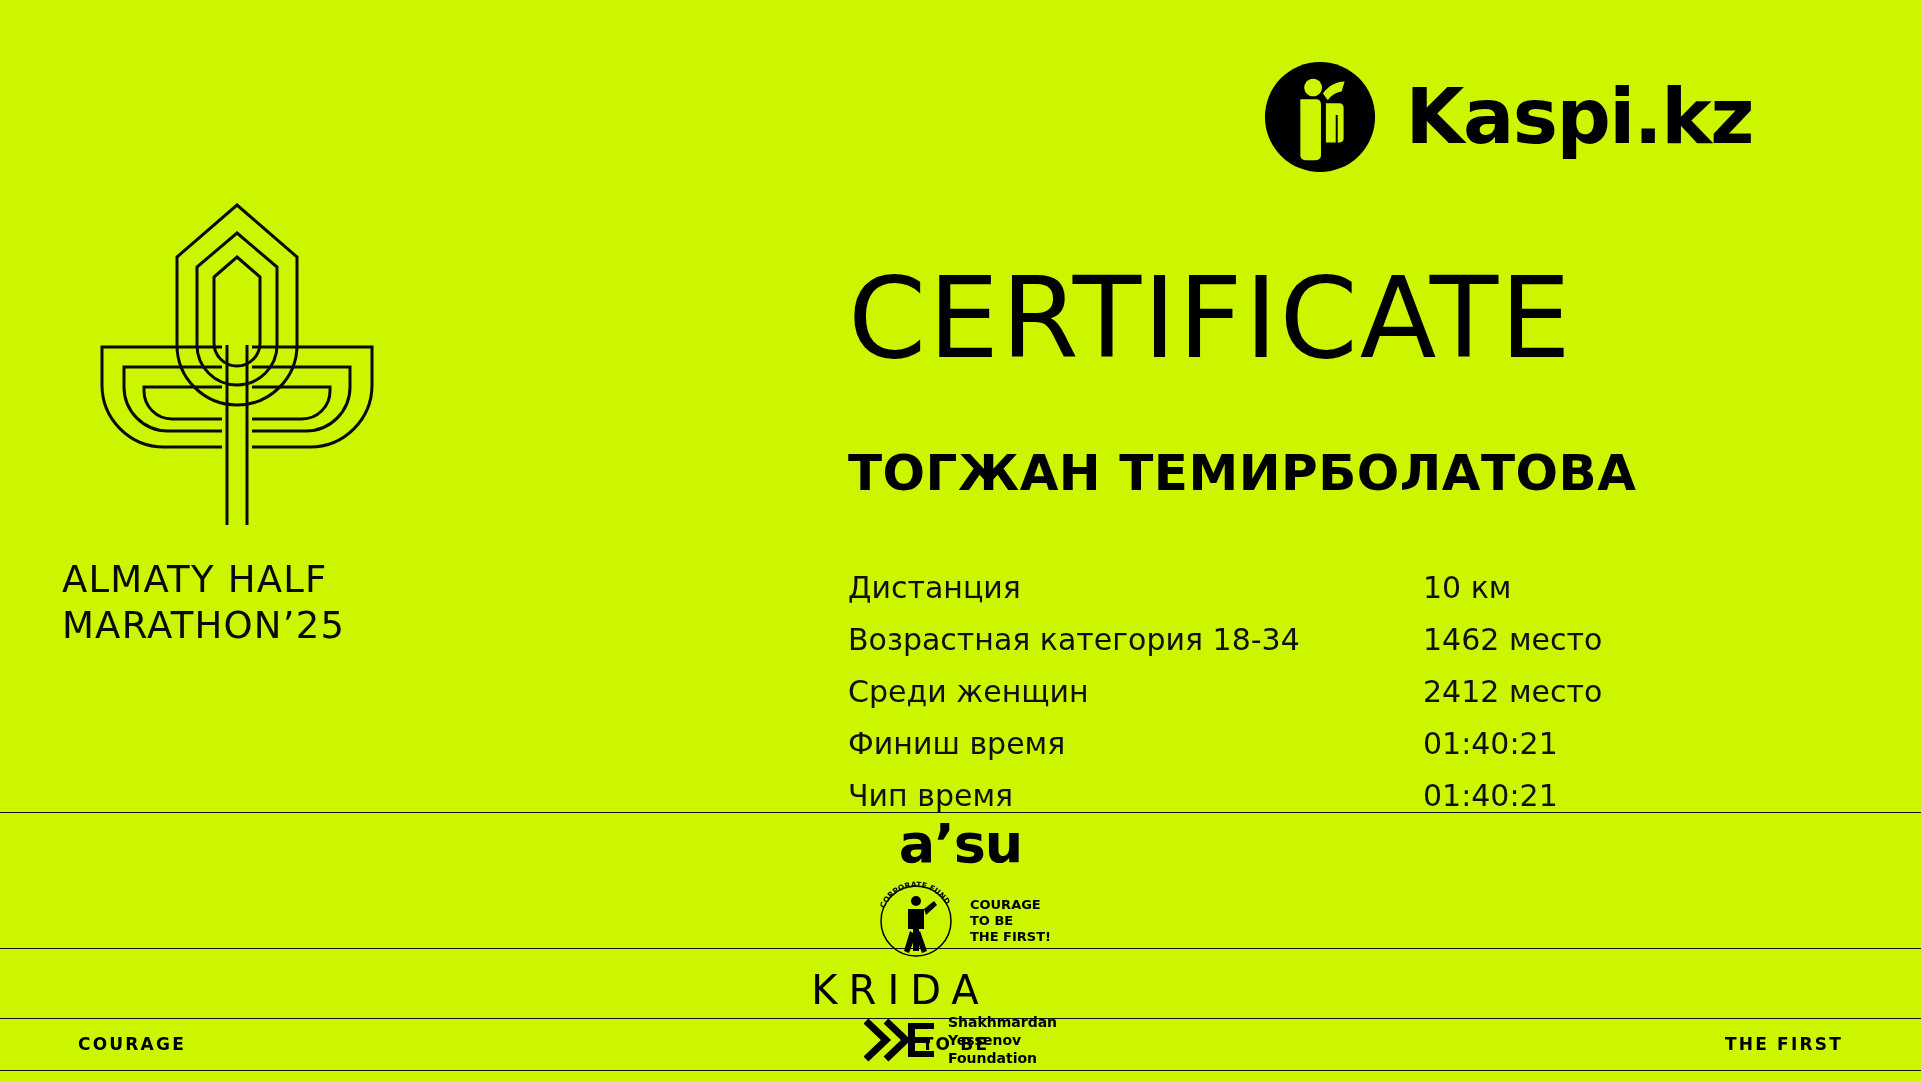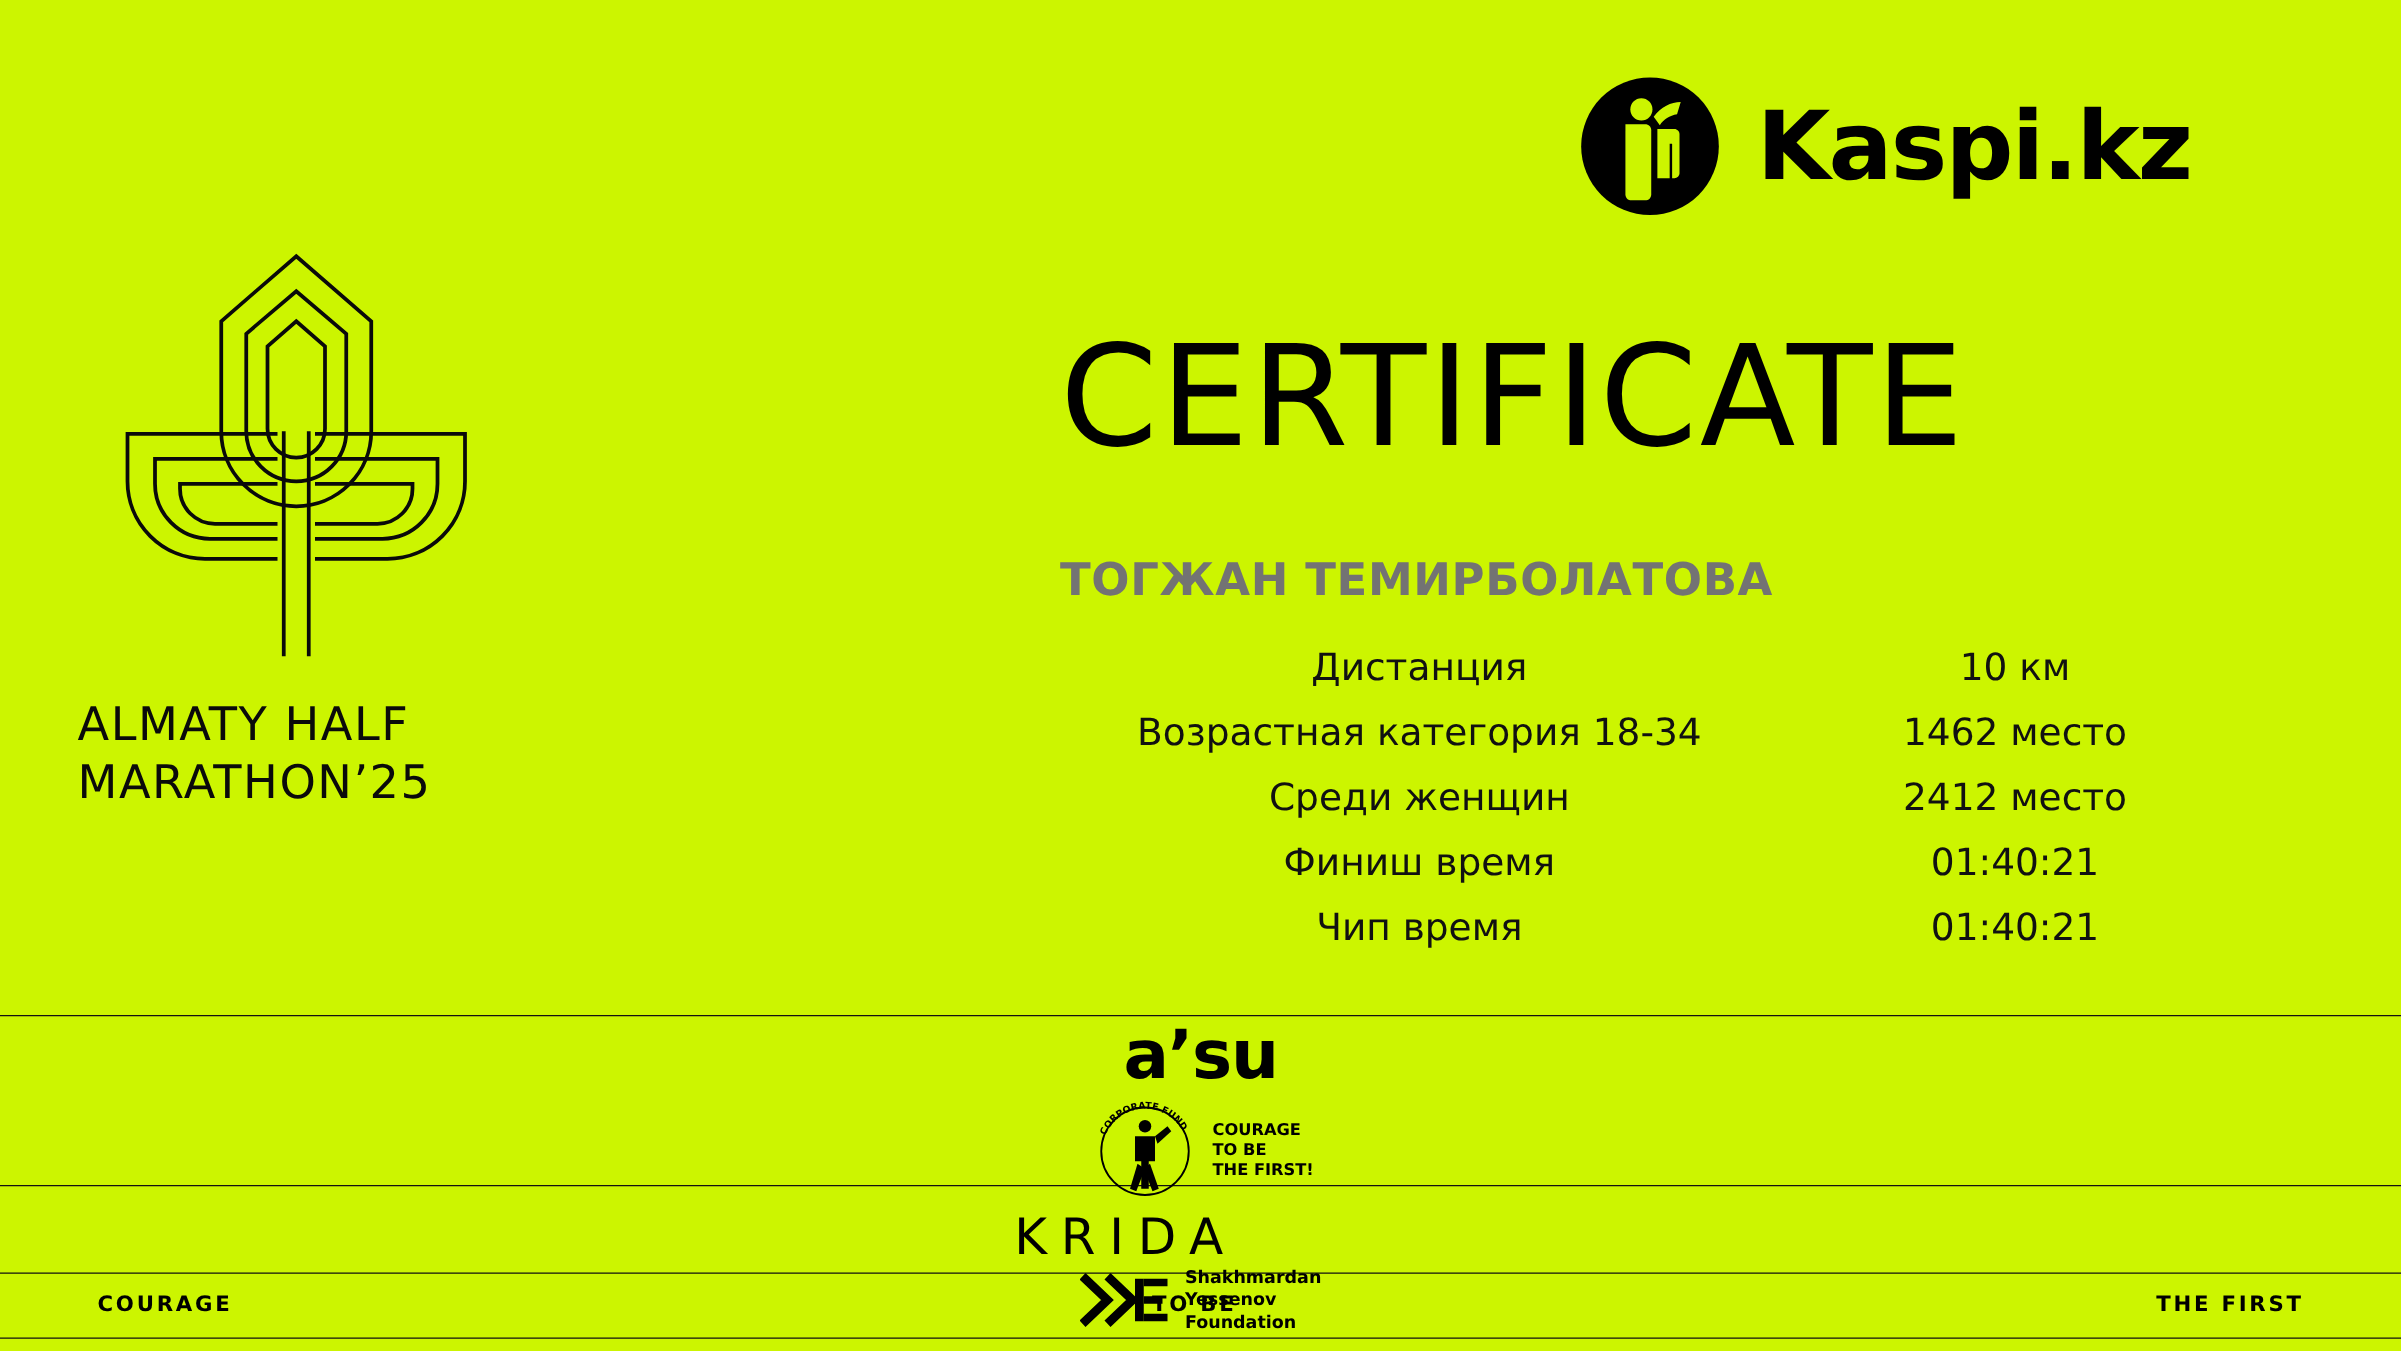--- a/index.html
+++ b/index.html
@@ -74,28 +74,27 @@
     font-size: 112px;
     font-weight: 400;
     letter-spacing: 2px;
     line-height: 1;
     color: #000;
     margin: 0;
   }
   .cert-name {
     margin-top: 70px;
     font-family: "DejaVu Sans", sans-serif;
-    font-size: 36px;
+    font-size: 50px;
     font-weight: bold;
     letter-spacing: 0.5px;
-    color: #737373;
+    color: #000000;
   }
   .cert-rows {
-    margin-top: 24px;
-    text-align: center;
+    margin-top: 60px;
   }
   .cert-row {
     display: flex;
     font-family: "DejaVu Sans", sans-serif;
     font-size: 30px;
     color: #111;
     line-height: 1;
     padding: 11px 0;
   }
   .cert-row .lbl {

